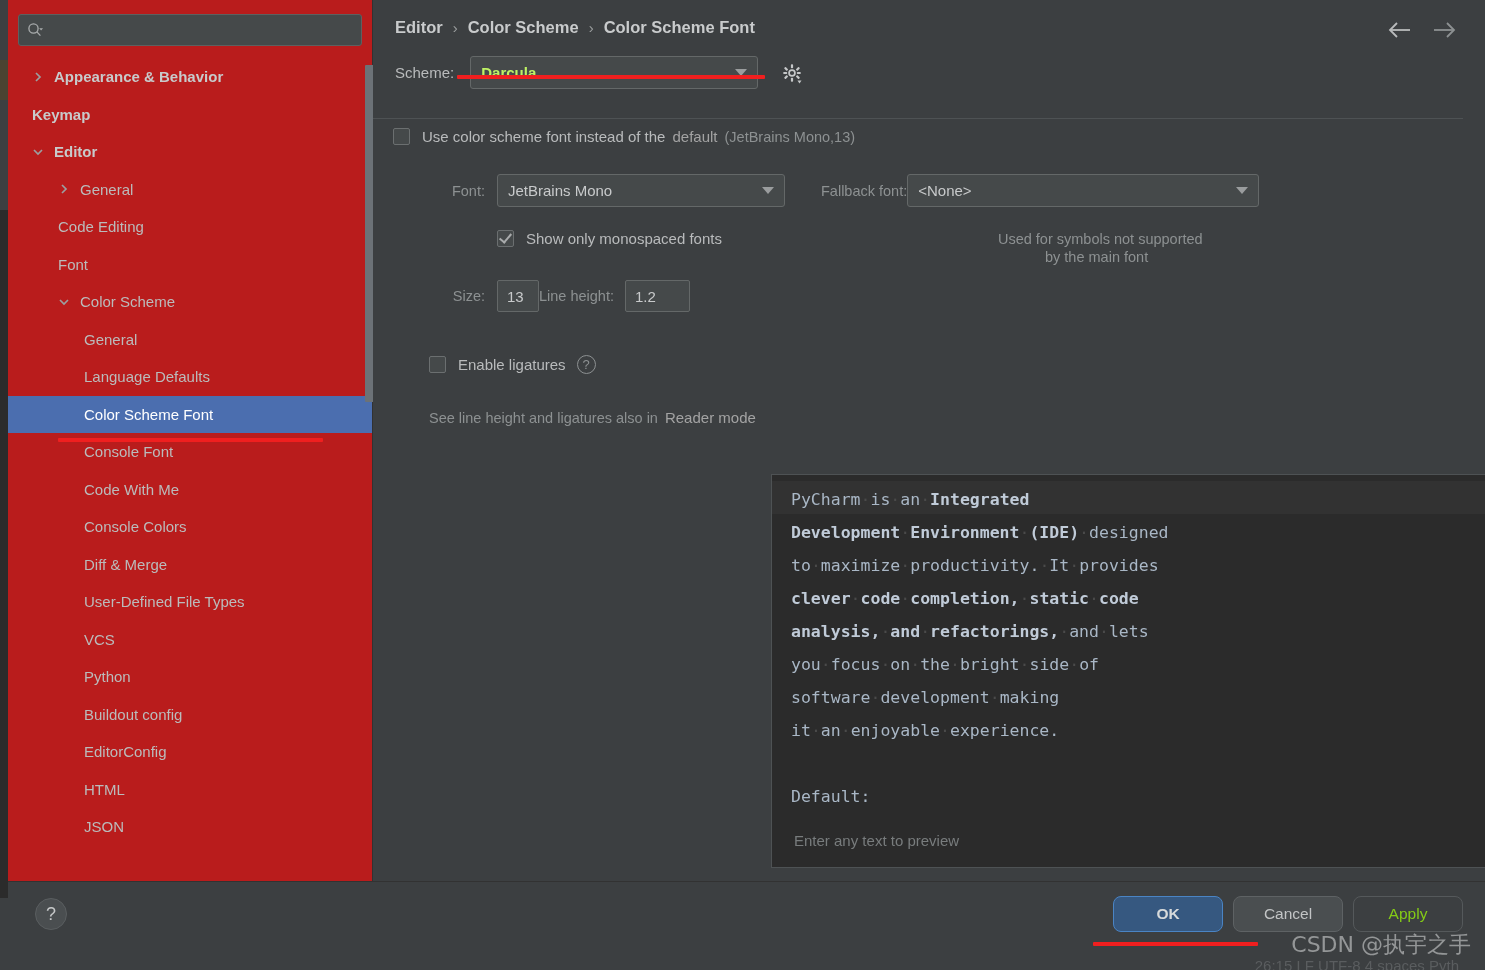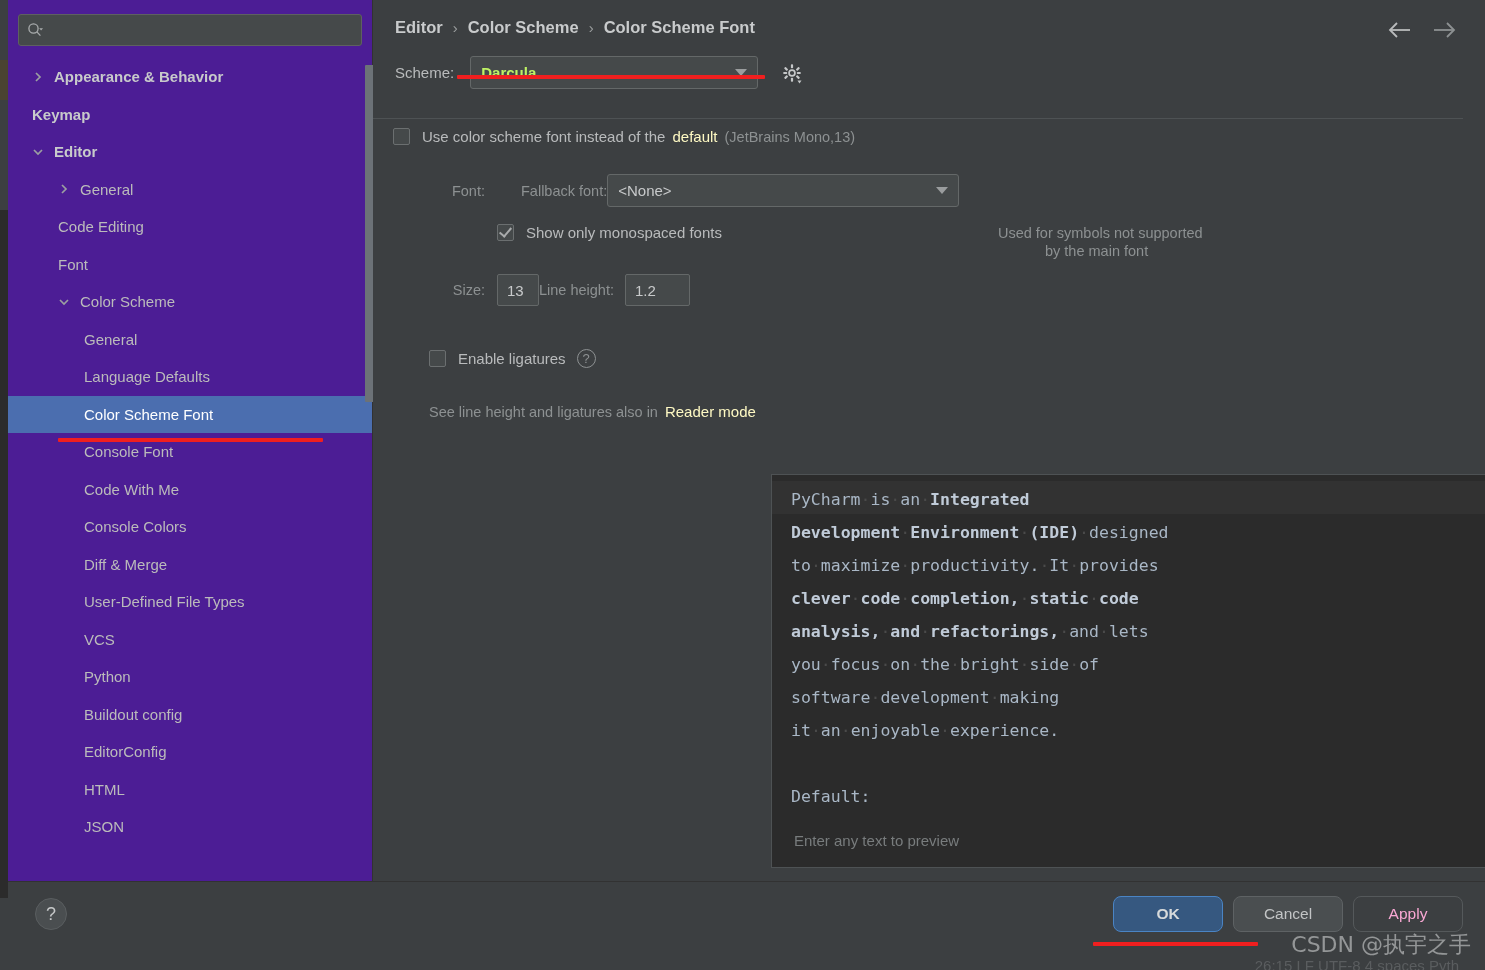--- a/index.html
+++ b/index.html
@@ -17,21 +17,21 @@
   
   #settings-dialog{
     position:absolute;left:8px;top:0;width:1477px;height:970px;
     background:#3c3f41;
     display:flex;flex-direction:column;
   }
   #dialog-body{display:flex;flex:1;min-height:0;}
 
   
   #tree-panel{
-    width:364px;background:#4c1d95;position:relative;
+    width:364px;background:#b91c1c;position:relative;
     display:flex;flex-direction:column;
     border-right:1px solid #323232;
   }
   #search-row{padding:14px 10px 10px 10px;}
   #search-box{
     height:32px;background:#45494a;border:1px solid #5e6060;border-radius:3px;
     display:flex;align-items:center;padding:0 8px;box-sizing:border-box;
   }
   #search-box .mag{width:16px;height:16px;position:relative;flex:none;}
   #search-box .mag svg{display:block;}
@@ -100,21 +100,21 @@
   .chk{
     width:17px;height:17px;border:1px solid #6b6f70;background:#45494a;border-radius:2px;
     box-sizing:border-box;flex:none;position:relative;
   }
   .chk.checked::after{
     content:"";position:absolute;left:4px;top:0px;width:5px;height:10px;
     border:solid #a9abac;border-width:0 2px 2px 0;transform:rotate(40deg);
   }
   .lbl{color:#b9bbbc;font-size:15px;}
   .lbl-dim{color:#8d9192;font-size:14.5px;}
-  .link{color:#fef9c3;font-size:15px;cursor:pointer;}
+  .link{color:#a3a3a3;font-size:15px;cursor:pointer;}
   .field{
     background:#45494a;border:1px solid #646868;border-radius:2px;
     color:#c8cacb;font-size:15px;display:flex;align-items:center;padding:0 9px;
     box-sizing:border-box;height:32px;
   }
   .combo{
     background:#45494a;border:1px solid #646868;border-radius:3px;height:33px;
     display:flex;align-items:center;padding:0 10px;box-sizing:border-box;
   }
   .combo .ctext{flex:1;color:#c8cacb;font-size:15px;}
@@ -146,21 +146,21 @@
     background:#4a4e50;border:1px solid #5a5e60;color:#c6c8c9;font-size:18px;
     display:flex;align-items:center;justify-content:center;box-sizing:border-box;
   }
   #btn-group{position:absolute;right:22px;top:14px;display:flex;gap:10px;}
   .btn{
     height:36px;min-width:110px;border-radius:8px;display:flex;align-items:center;justify-content:center;
     font-size:15.5px;box-sizing:border-box;
   }
   #ok-btn{background:#365880;border:1px solid #4a84c4;color:#d7dadb;font-weight:bold;width:108px;}
   #cancel-btn{background:#4a4e50;border:1px solid #5e6264;color:#c2c4c5;width:110px;}
-  #apply-btn{background:#43474900;border:1px solid #55595b;color:#f9a8d4;width:106px;text-align:right;}
+  #apply-btn{background:#43474900;border:1px solid #55595b;color:#84cc16;width:106px;text-align:right;}
 
   #watermark{
     position:absolute;right:14px;bottom:10px;color:#b6b8b9;opacity:.72;
     font-size:22px;font-family:"DejaVu Sans",sans-serif;white-space:nowrap;pointer-events:none;
   }
   #status-ghost{
     position:absolute;right:26px;bottom:-4px;color:#5a5d5f;font-size:15px;
     font-family:"Liberation Sans",sans-serif;white-space:nowrap;
   }
 </style>
@@ -346,28 +346,32 @@
 
         <div class="opt-row" style="padding-left:20px;">
           <span class="chk"></span>
           <span class="lbl" style="margin-left:12px;">Use color scheme font instead of the</span>
           <span class="link" style="margin-left:7px;">default</span>
           <span class="lbl-dim" style="margin-left:7px;">(JetBrains Mono,13)</span>
         </div>
 
         <div class="opt-row" style="padding-left:50px;margin-top:29px;">
           <span class="lbl-dim" style="width:62px;text-align:right;">Font:</span>
+          <div class="combo" style="margin-left:12px;width:288px;">
+            <span class="ctext">JetBrains Mono</span>
+            <span class="combo-arrow"></span>
+          </div>
           <span class="lbl-dim" style="margin-left:36px;">Fallback font:</span>
           <div class="combo" style="width:352px;">
             <span class="ctext">&lt;None&gt;</span>
             <span class="combo-arrow"></span>
           </div>
         </div>
 
-        <div class="opt-row" style="padding-left:124px;margin-top:17px;">
+        <div class="opt-row" style="padding-left:124px;margin-top:23px;">
           <span class="chk checked"></span>
           <span class="lbl" style="margin-left:12px;">Show only monospaced fonts</span>
           <span class="lbl-dim" style="margin-left:276px;">Used for symbols not supported</span>
         </div>
 
         <div class="opt-row" style="padding-left:672px;margin-top:2px;">
           <span class="lbl-dim">by the main font</span>
         </div>
 
         <div class="opt-row" style="padding-left:50px;margin-top:15px;">

